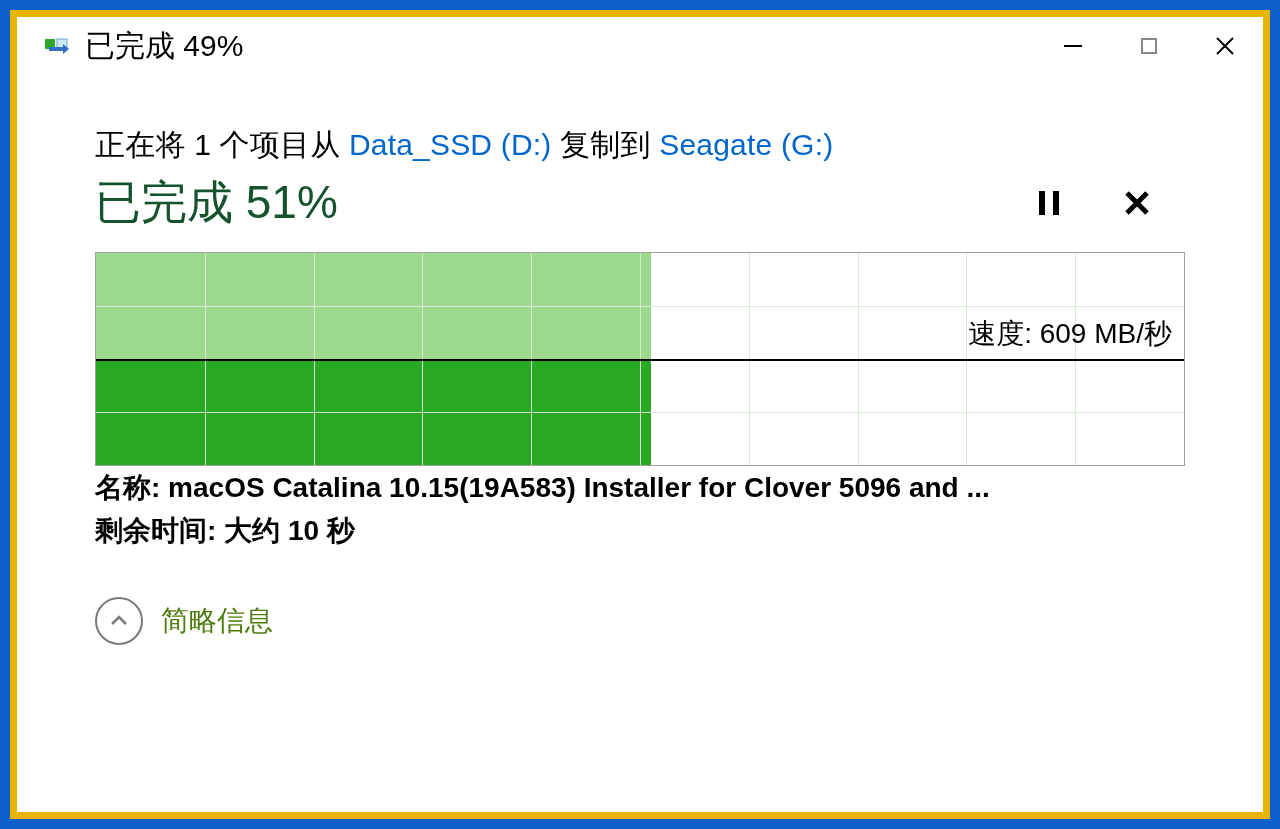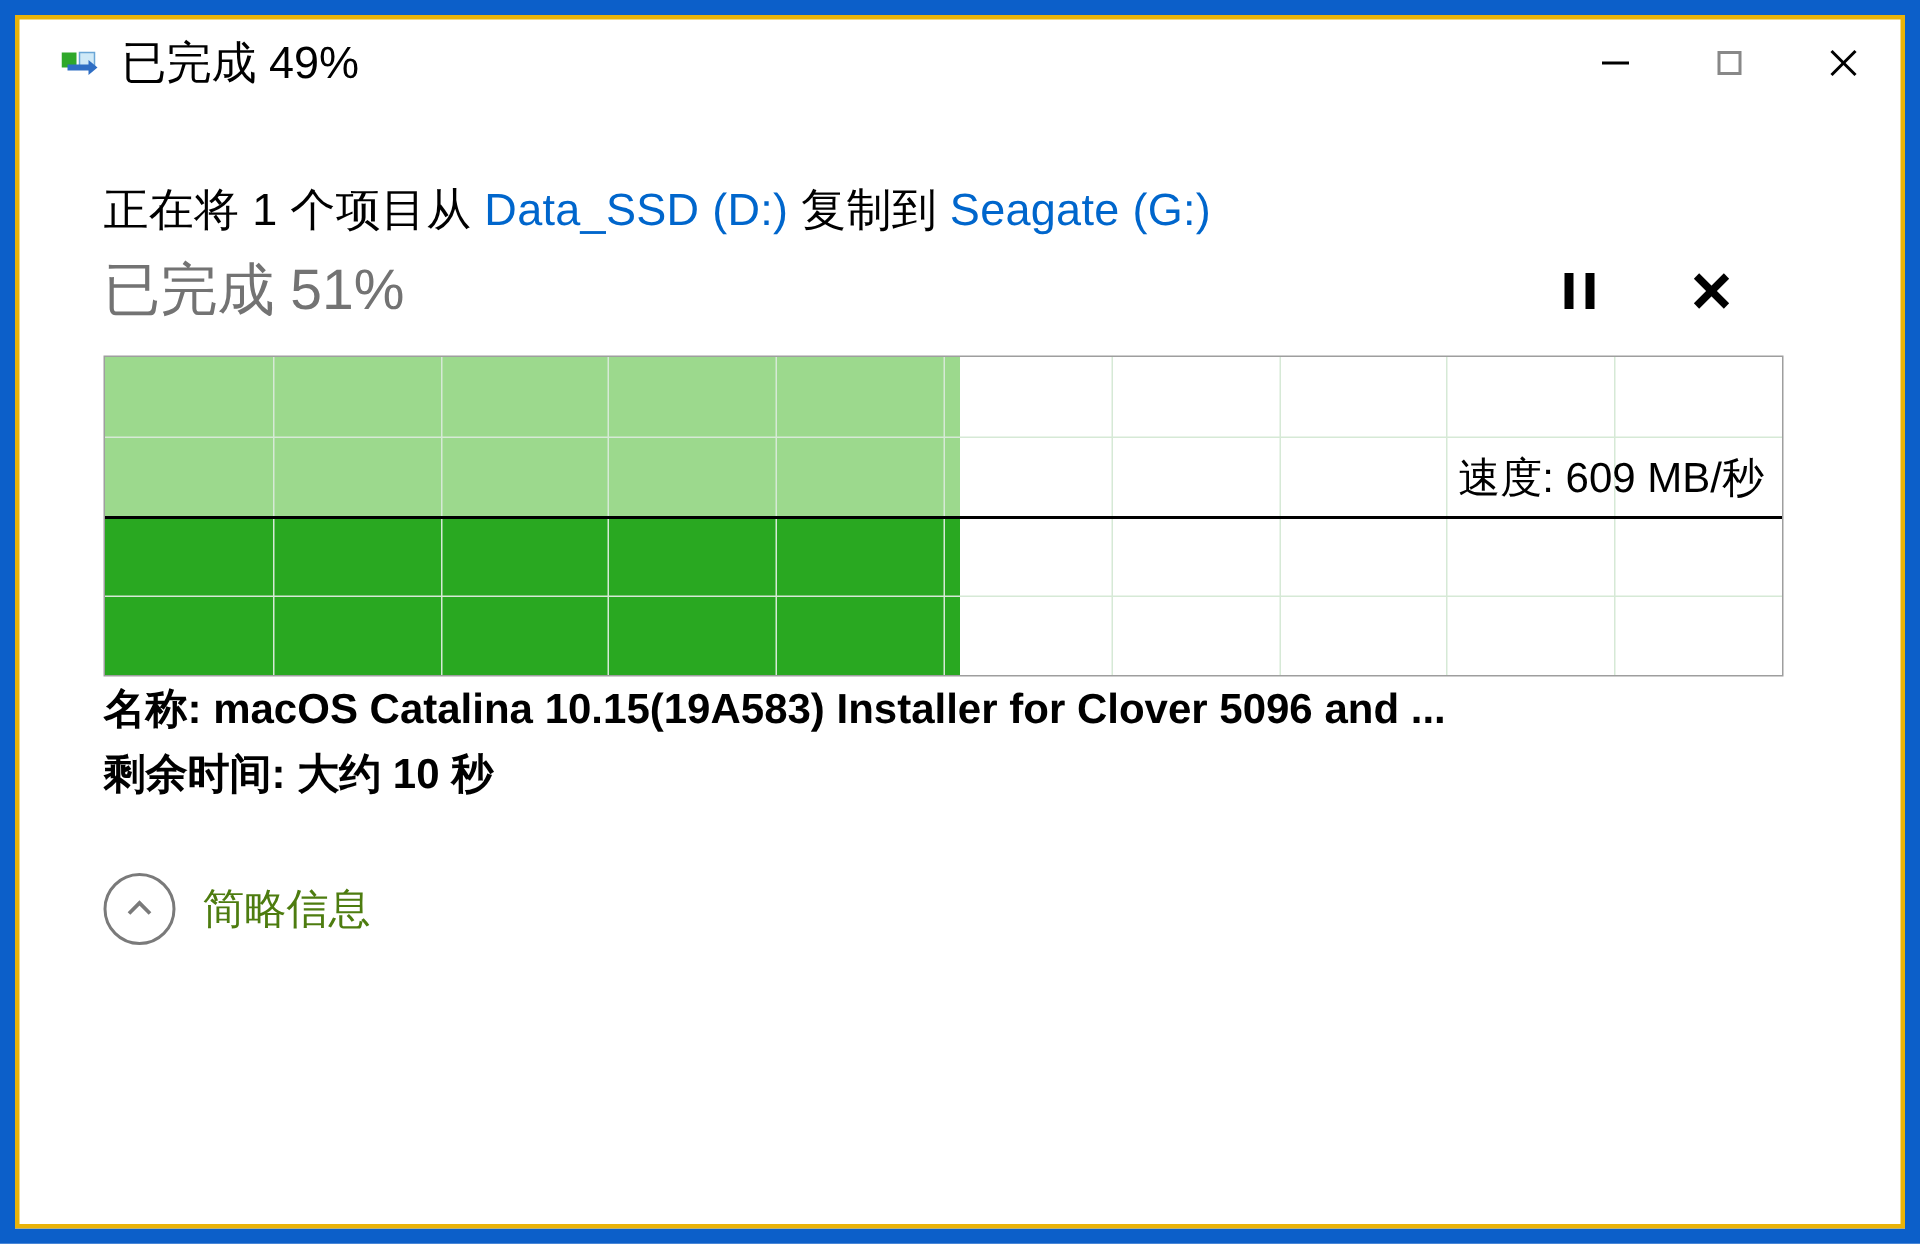--- a/index.html
+++ b/index.html
@@ -12,21 +12,21 @@
     overflow: hidden;
     color: #000;
   }
   .window {
     position: absolute;
     left: 10px;
     top: 10px;
     right: 10px;
     bottom: 10px;
     background: #fff;
-    border: 3px solid #eab308;
+    border: 7px solid #eab308;
     box-sizing: border-box;
   }
   
   .titlebar {
     display: flex;
     align-items: center;
     height: 58px;
     padding: 0 0 0 28px;
   }
   .titlebar-icon {
@@ -45,40 +45,40 @@
     width: 76px;
     height: 58px;
     display: flex;
     align-items: center;
     justify-content: center;
   }
   .winctrl svg { display:block; }
 
   
   .content {
-    padding: 50px 78px 0 56px;
+    padding: 50px 78px 0 78px;
   }
   .copy-line {
     font-size: 30px;
     color: #000;
     line-height: 1.3;
     margin-bottom: 8px;
     letter-spacing: 0.2px;
   }
   .copy-line .drive-link {
     color: #0066cc;
   }
   .status-row {
     display: flex;
     align-items: center;
     margin-bottom: 18px;
   }
   .status-text {
-    font-size: 38px;
-    color: #737373;
+    font-size: 46px;
+    color: #14532d;
     flex: 1 1 auto;
   }
   .status-controls {
     display: flex;
     gap: 48px;
     padding-right: 28px;
   }
   .ctl-btn {
     width: 40px;
     height: 40px;

